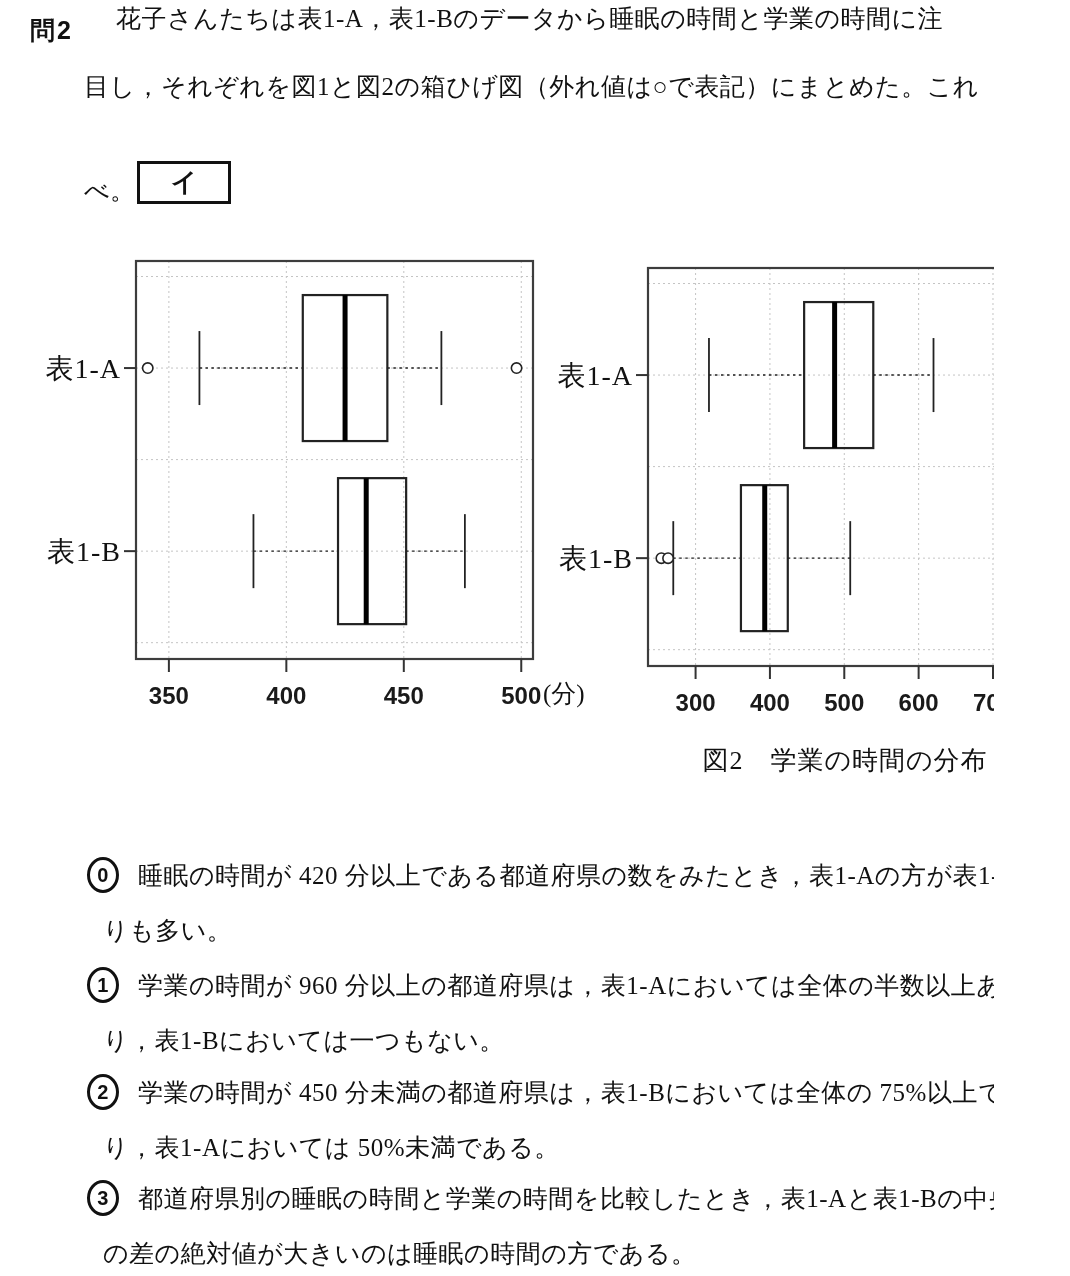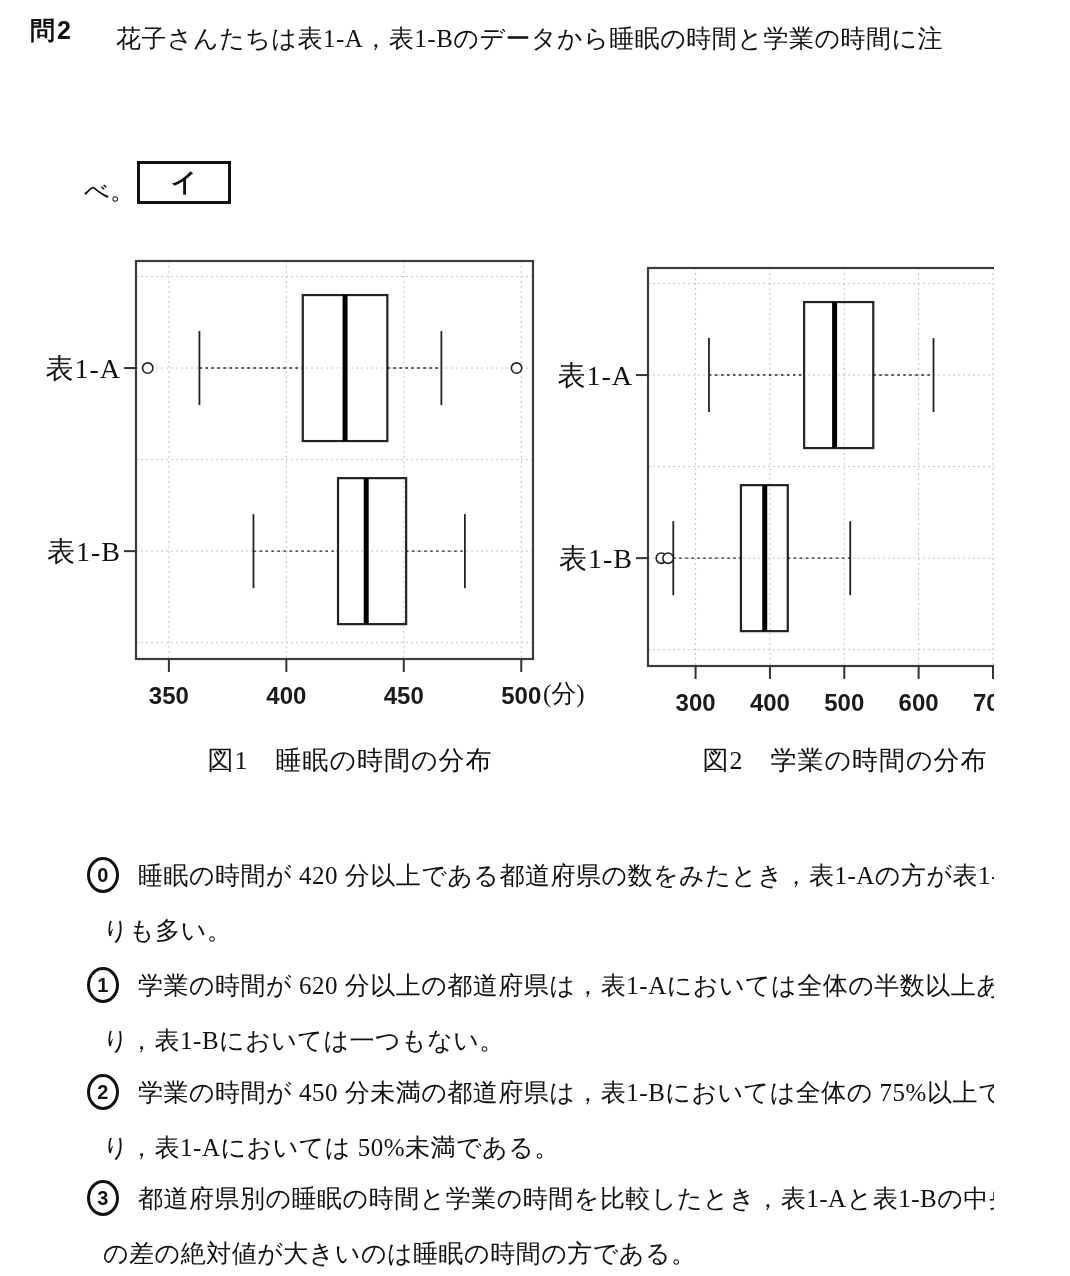--- a/index.html
+++ b/index.html
@@ -7,21 +7,21 @@
     position:relative;width:994px;height:1276px;background:#fff;
     font-family:"Liberation Serif","DejaVu Serif",serif;color:#111;overflow:hidden;
   }
   .abs{position:absolute;}
   
   .q-num{
     left:30px;top:14px;font-family:"Liberation Sans","DejaVu Sans",sans-serif;
     font-weight:bold;font-size:25px;letter-spacing:2px;
   }
   .q-line{font-size:25px;white-space:nowrap;letter-spacing:0.5px;}
-  .q-l1{left:116px;top:22px;}
+  .q-l1{left:116px;top:2px;}
   .q-l2{left:84px;top:70px;}
   .q-l3{left:84px;top:122px;}
   .q-l4{left:84px;top:174px;}
   .cnum-inline{
     display:inline-flex;align-items:center;justify-content:center;
     width:25px;height:29px;border:3px solid #111;border-radius:50%;
     font-family:"Liberation Sans","DejaVu Sans",sans-serif;font-weight:bold;font-size:19px;
     margin:0 3px;vertical-align:-6px;background:#fff;
   }
   .answer-box{
@@ -58,20 +58,21 @@
   }
   .opt-0{top:845px;} .opt-1{top:955px;} .opt-2{top:1062px;} .opt-3{top:1168px;}
 </style>
 </head>
 <body>
 
 <div class="page">
 
   <span class="abs q-num">問2</span>
   <span class="abs q-line q-l1">花子さんたちは表1-A，表1-Bのデータから睡眠の時間と学業の時間に注</span>
+  <span class="abs q-line q-l2">目し，それぞれを図1と図2の箱ひげ図（外れ値は○で表記）にまとめた。これ</span>
   <span class="abs q-line q-l4">べ。</span>
   <div class="abs answer-box">イ</div>
 
   <svg id="fig1" class="chart-svg" style="left:20px;top:245px;width:600px;height:480px" viewBox="20 245 600 480">
       <line x1="136" y1="276.522" x2="533" y2="276.522" class="grid"></line>
       <line x1="136" y1="368.062" x2="533" y2="368.062" class="grid"></line>
       <line x1="136" y1="459.60200000000003" x2="533" y2="459.60200000000003" class="grid"></line>
       <line x1="136" y1="551.142" x2="533" y2="551.142" class="grid"></line>
       <line x1="136" y1="642.682" x2="533" y2="642.682" class="grid"></line>
       <line x1="168.88757396449705" y1="261" x2="168.88757396449705" y2="659" class="grid"></line>
@@ -153,30 +154,29 @@
         <line x1="787.7769516728624" y1="558.142" x2="850.2304832713755" y2="558.142" class="whisk"></line>
         <line x1="673.2788104089219" y1="521.142" x2="673.2788104089219" y2="595.142" class="cap"></line>
         <line x1="850.2304832713755" y1="521.142" x2="850.2304832713755" y2="595.142" class="cap"></line>
         <rect x="740.9368029739777" y="485.14200000000005" width="46.84014869888472" height="146" class="box"></rect>
         <line x1="764.7286245353159" y1="485.14200000000005" x2="764.7286245353159" y2="631.142" class="median"></line>
         <circle cx="661.3828996282527" cy="558.142" r="5.2" class="outlier"></circle>
         <circle cx="668.0743494423792" cy="558.142" r="5.2" class="outlier"></circle>
       </g>
     </svg>
 
-  <div class="abs fig-caption cap1">図1　睡眠の時間の分布</div>
   <div class="abs fig-caption cap2">図2　学業の時間の分布</div>
 
   <div class="option opt-0">
     <span class="cnum">0</span>
     <p class="otext">睡眠の時間が 420 分以上である都道府県の数をみたとき，表1-Aの方が表1-Bよりも多い。</p>
   </div>
   <div class="option opt-1">
     <span class="cnum">1</span>
-    <p class="otext">学業の時間が 620 分以上の都道府県は，表1-Aにおいては全体の半数以上あり，表1-Bにおいては一つもない。</p>
+    <p class="otext">学業の時間が 960 分以上の都道府県は，表1-Aにおいては全体の半数以上あり，表1-Bにおいては一つもない。</p>
   </div>
   <div class="option opt-2">
     <span class="cnum">2</span>
     <p class="otext">学業の時間が 450 分未満の都道府県は，表1-Bにおいては全体の 75%以上であり，表1-Aにおいては 50%未満である。</p>
   </div>
   <div class="option opt-3">
     <span class="cnum">3</span>
     <p class="otext">都道府県別の睡眠の時間と学業の時間を比較したとき，表1-Aと表1-Bの中央値の差の絶対値が大きいのは睡眠の時間の方である。</p>
   </div>
 

